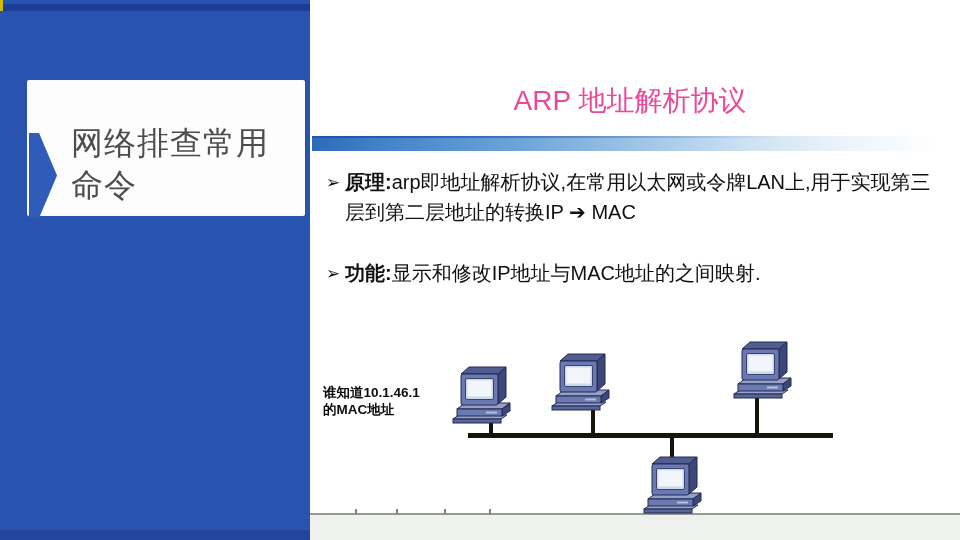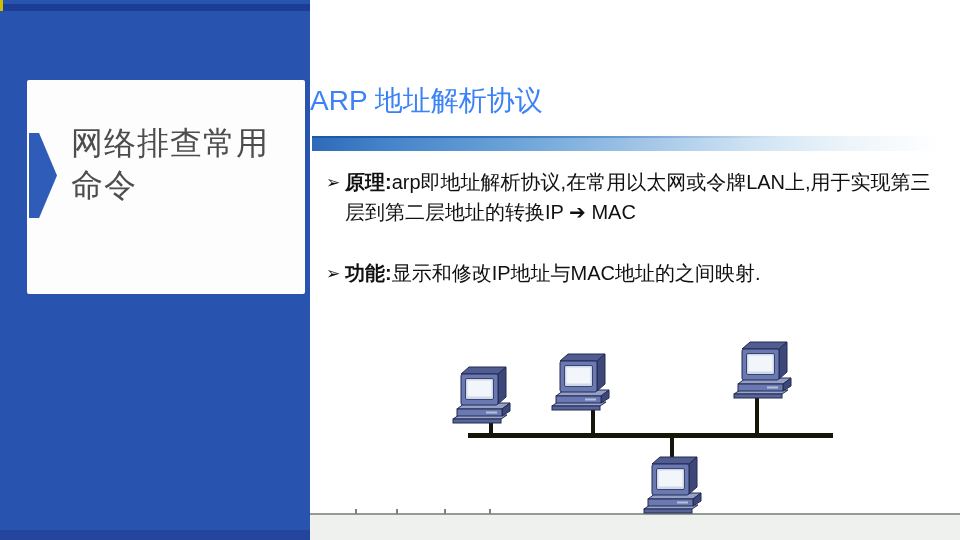--- a/index.html
+++ b/index.html
@@ -7,36 +7,36 @@
     position:relative; width:960px; height:540px; overflow:hidden;
     background:#ffffff;
     font-family:"Liberation Sans","DejaVu Sans",sans-serif;
   }
   
   .panel { position:absolute; left:0; top:0; width:310px; height:540px; background:#2853ae; }
   .panel-top-stripe { position:absolute; left:0; top:4px; width:310px; height:7px; background:#1c3d96; }
   .panel-bottom-stripe { position:absolute; left:0; top:530px; width:310px; height:10px; background:#23459c; }
   .corner-sliver { position:absolute; left:0; top:0; width:3px; height:11px; background:#cfbe00; }
   .card {
-    position:absolute; left:27px; top:80px; width:278px; height:214px;
+    position:absolute; left:27px; top:80px; width:278px; height:136px;
     background:#fdfdfd; border-radius:2px;
   }
   .chevron {
     position:absolute; left:2px; top:53px; width:28px; height:85px;
     background:#2e5cb8;
     clip-path:polygon(0 0, 36% 0, 100% 50%, 36% 100%, 0 100%);
   }
   .card-title {
     position:absolute; left:44px; top:42px; width:220px;
     color:#4d4d4d; font-size:32px; line-height:42px; letter-spacing:1px;
   }
   
   .slide-title {
     position:absolute; left:310px; top:82px; width:640px; margin:0;
-    text-align:left; font-size:28px; font-weight:400; color:#3b82f6;
+    text-align:center; font-size:28px; font-weight:400; color:#ec4899;
   }
   .divider {
     position:absolute; left:312px; top:136px; width:628px; height:15px;
     background:linear-gradient(to right,#2e6ab8 0%,#4584ca 12%,#6ba3d8 32%,#9fc4e6 52%,#cfe3f3 70%,#ecf4fa 85%,#ffffff 100%);
   }
   .divider::before {
     content:""; position:absolute; left:0; top:0; width:100%; height:2px;
     background:linear-gradient(to right,#1d57a8, rgba(29,87,168,0) 75%);
   }
   .bullet {
@@ -139,14 +139,18 @@
   <svg class="pc pc-2">
       <use href="#pc"></use>
     </svg>
   <svg class="pc pc-3">
       <use href="#pc"></use>
     </svg>
   <svg class="pc pc-4">
       <use href="#pc"></use>
     </svg>
 
+  <div class="diagram-label label-left">
+    <div>谁知道10.1.46.1</div>
+    <div>的MAC地址</div>
+  </div>
 
 </div>
 
 </body></html>

